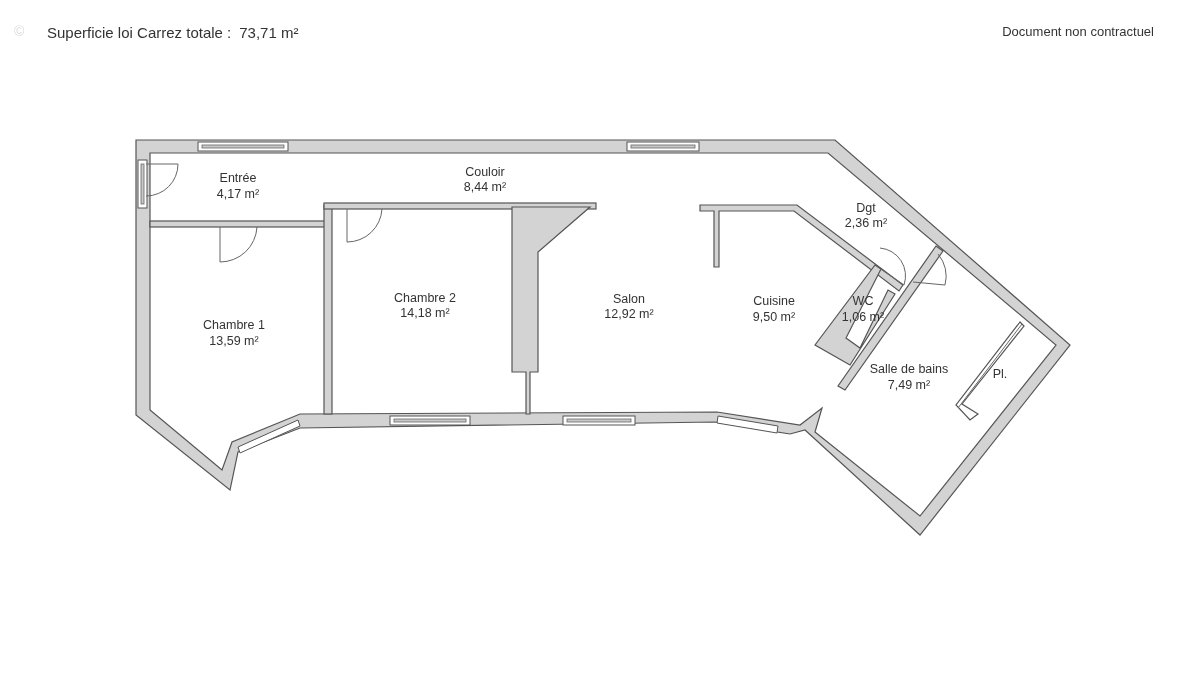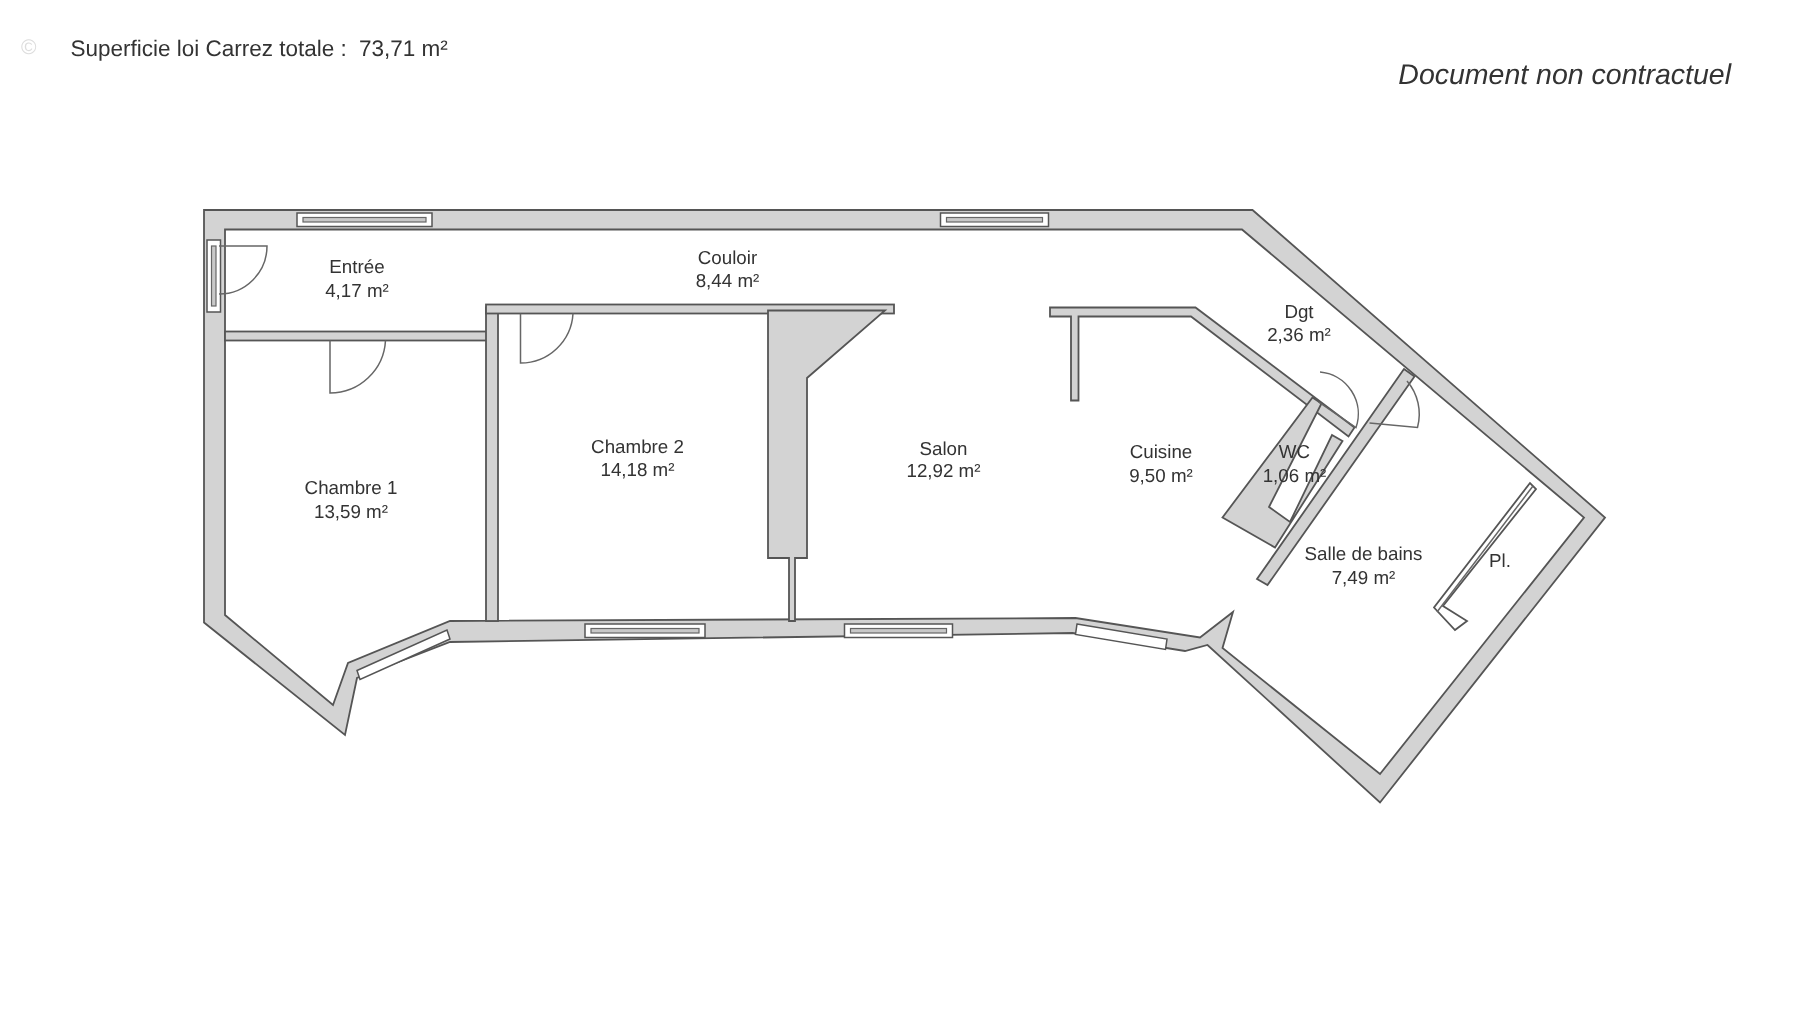--- a/index.html
+++ b/index.html
@@ -1,20 +1,20 @@
 <!DOCTYPE html>
 <html><head>
 <meta charset="utf-8">
 <style>
   html,body{margin:0;padding:0;background:#fff;}
   body{width:1200px;height:675px;position:relative;overflow:hidden;font-family:"Liberation Sans","DejaVu Sans",sans-serif;color:#333;}
   .hdr-left{position:absolute;left:47px;top:24px;font-size:15px;color:#333;}
   .hdr-left .val{margin-left:8px;}
   .watermark{position:absolute;left:14px;top:23px;font-size:14px;color:#ddd;}
-  .hdr-right{position:absolute;right:46px;top:24px;font-size:19px;font-style:italic;color:#333;margin-top:16px;}
+  .hdr-right{position:absolute;right:46px;top:24px;font-size:13px;color:#333;}
   svg{position:absolute;left:0;top:0;}
   .wall{fill:#d3d3d3;stroke:#555;stroke-width:1.2;stroke-linejoin:miter;}
   .inner{fill:#fff;stroke:#555;stroke-width:1.2;}
   .win{fill:#fff;stroke:#555;stroke-width:1;}
   .winbar{fill:#c8c8c8;stroke:#666;stroke-width:0.8;}
   .door{fill:none;stroke:#666;stroke-width:1;}
   .lbl{font-size:12.5px;fill:#333;text-anchor:middle;font-family:"Liberation Sans","DejaVu Sans",sans-serif;}
 </style>
 </head>
 <body>

